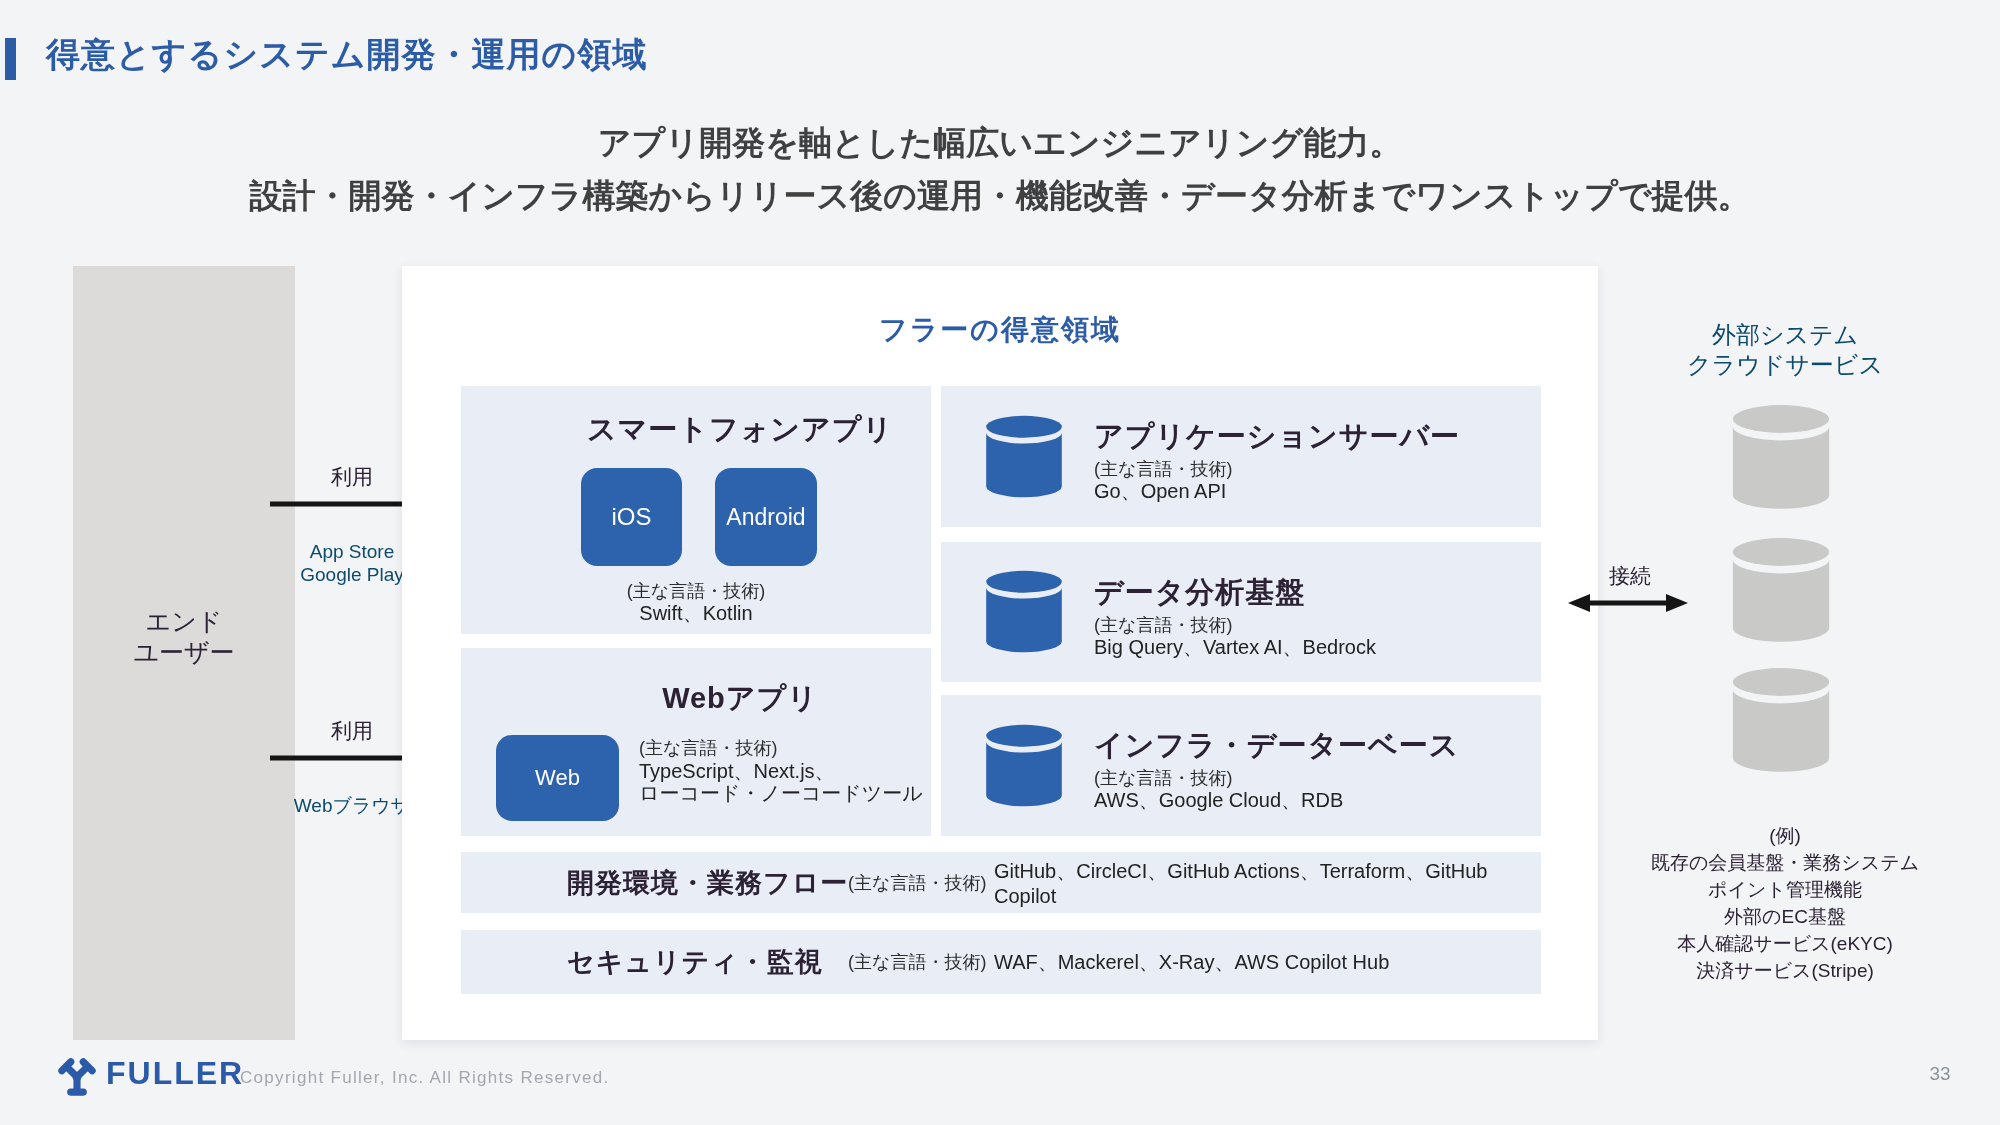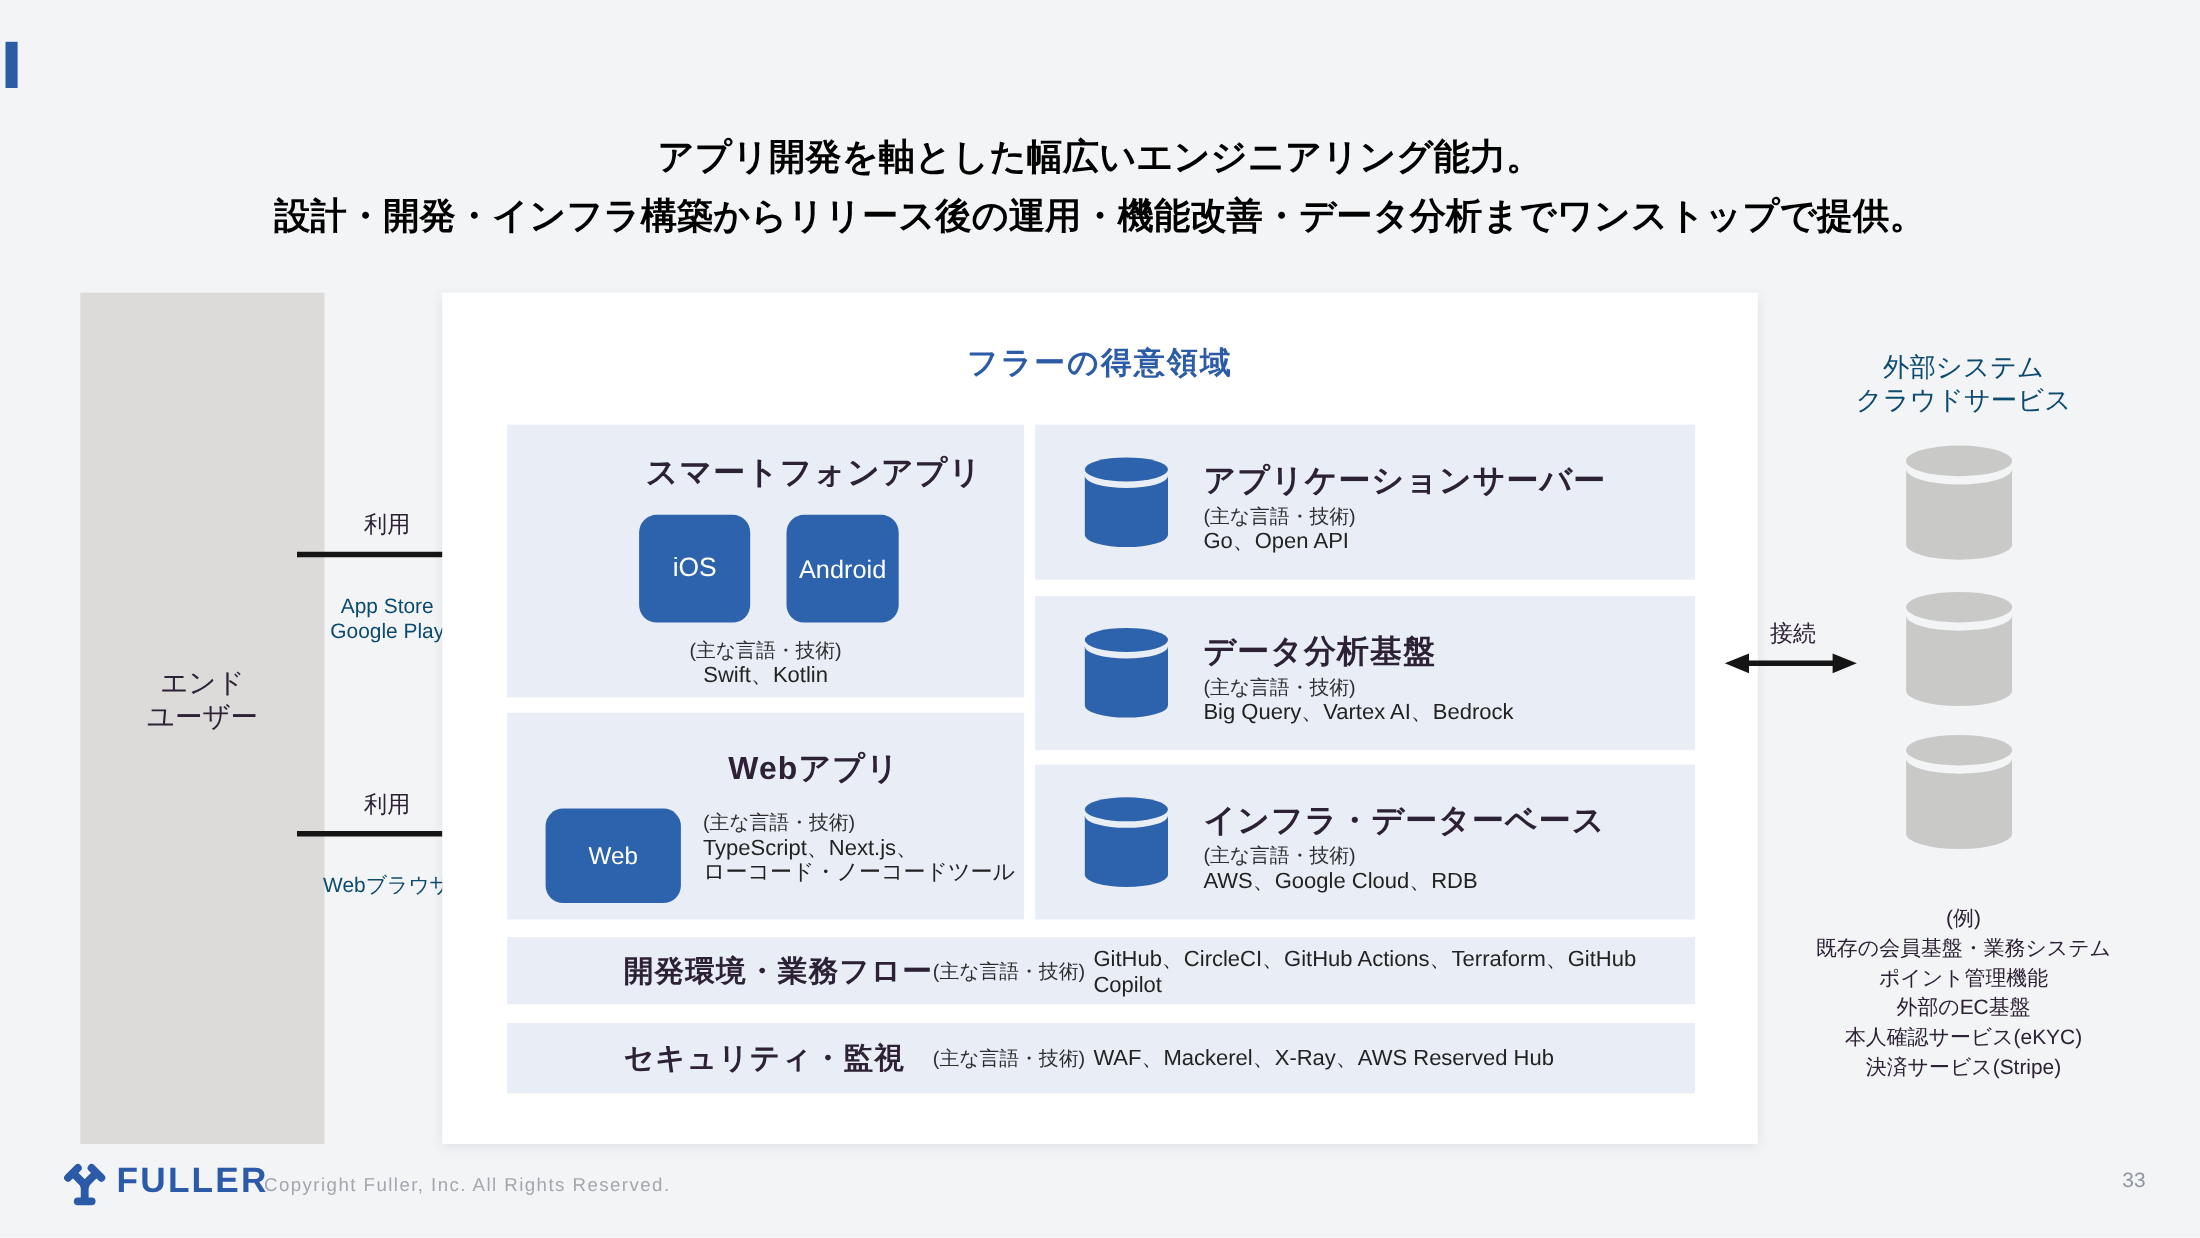--- a/index.html
+++ b/index.html
@@ -2,21 +2,21 @@
 <html><head>
 <meta charset="utf-8">
 <style>
   html,body { margin:0; padding:0; }
   body { font-family:"Liberation Sans","DejaVu Sans",sans-serif; }
   .slide { position:relative; width:2000px; height:1125px; background:#f3f4f6; overflow:hidden; }
 
   
   .accent-bar { position:absolute; left:5px; top:38px; width:11px; height:42px; background:#2d5ca7; }
   .page-title { position:absolute; left:46px; top:32px; font-size:34px; font-weight:bold; color:#2d5ca7; letter-spacing:1px; }
-  .subtitle { position:absolute; left:0; top:116px; width:100%; text-align:center; font-size:33px; font-weight:bold; color:#000000; line-height:53px; }
+  .subtitle { position:absolute; left:0; top:116px; width:100%; text-align:center; font-size:33px; font-weight:bold; color:#404040; line-height:53px; }
 
   
   .end-user-box { position:absolute; left:73px; top:266px; width:222px; height:774px; background:#dcdbd9; }
   .end-user-label { position:absolute; left:0; top:340px; width:100%; text-align:center; font-size:25px; line-height:31px; color:#2c2135; }
 
   
   .flow-label { position:absolute; width:160px; text-align:center; font-size:21px; color:#2c2135; }
   .flow-via { position:absolute; width:180px; text-align:center; font-size:19px; line-height:23px; color:#0c4a6e;margin-top:18px; }
   .flow-arrow { position:absolute; }
 
@@ -65,20 +65,21 @@
   .logo-text { position:absolute; left:106px; top:1055px; font-size:32px; font-weight:bold; color:#2b5aa8; letter-spacing:2px; }
   .copyright { position:absolute; left:240px; top:1068px; font-size:17px; letter-spacing:1.3px; color:#a2a7ae; }
   .page-number { position:absolute; left:1912px; top:1063px; width:56px; text-align:center; font-size:19px; color:#8d939b; }
 </style>
 </head>
 <body>
 
 <div class="slide">
 
   <div class="accent-bar"></div>
+  <div class="page-title">得意とするシステム開発・運用の領域</div>
   <div class="subtitle">
     <div>アプリ開発を軸とした幅広いエンジニアリング能力。</div>
     <div>設計・開発・インフラ構築からリリース後の運用・機能改善・データ分析までワンストップで提供。</div>
   </div>
 
   <div class="end-user-box">
     <div class="end-user-label">
       <div>エンド</div>
       <div>ユーザー</div>
     </div>
@@ -156,21 +157,21 @@
   </div>
 
   <div class="bar bar-0">
     <div class="bar-title">開発環境・業務フロー</div>
     <div class="bar-tech-label">(主な言語・技術)</div>
     <div class="bar-tech">GitHub、CircleCI、GitHub Actions、Terraform、GitHub Copilot</div>
   </div>
   <div class="bar bar-1">
     <div class="bar-title">セキュリティ・監視</div>
     <div class="bar-tech-label">(主な言語・技術)</div>
-    <div class="bar-tech">WAF、Mackerel、X-Ray、AWS Reserved Hub</div>
+    <div class="bar-tech">WAF、Mackerel、X-Ray、AWS Copilot Hub</div>
   </div>
 
   <div class="external-title">
     <div>外部システム</div>
     <div>クラウドサービス</div>
   </div>
 
   <svg class="ext-cyl" style="top:404px;" viewBox="0 0 100 100">
     <ellipse cx="50" cy="14" rx="45" ry="13" fill="#c9c9c8"></ellipse>
     <path d="M5 21 A45 13 0 0 0 95 21 L95 85 A45 13 0 0 1 5 85 Z" fill="#c9c9c8"></path>

